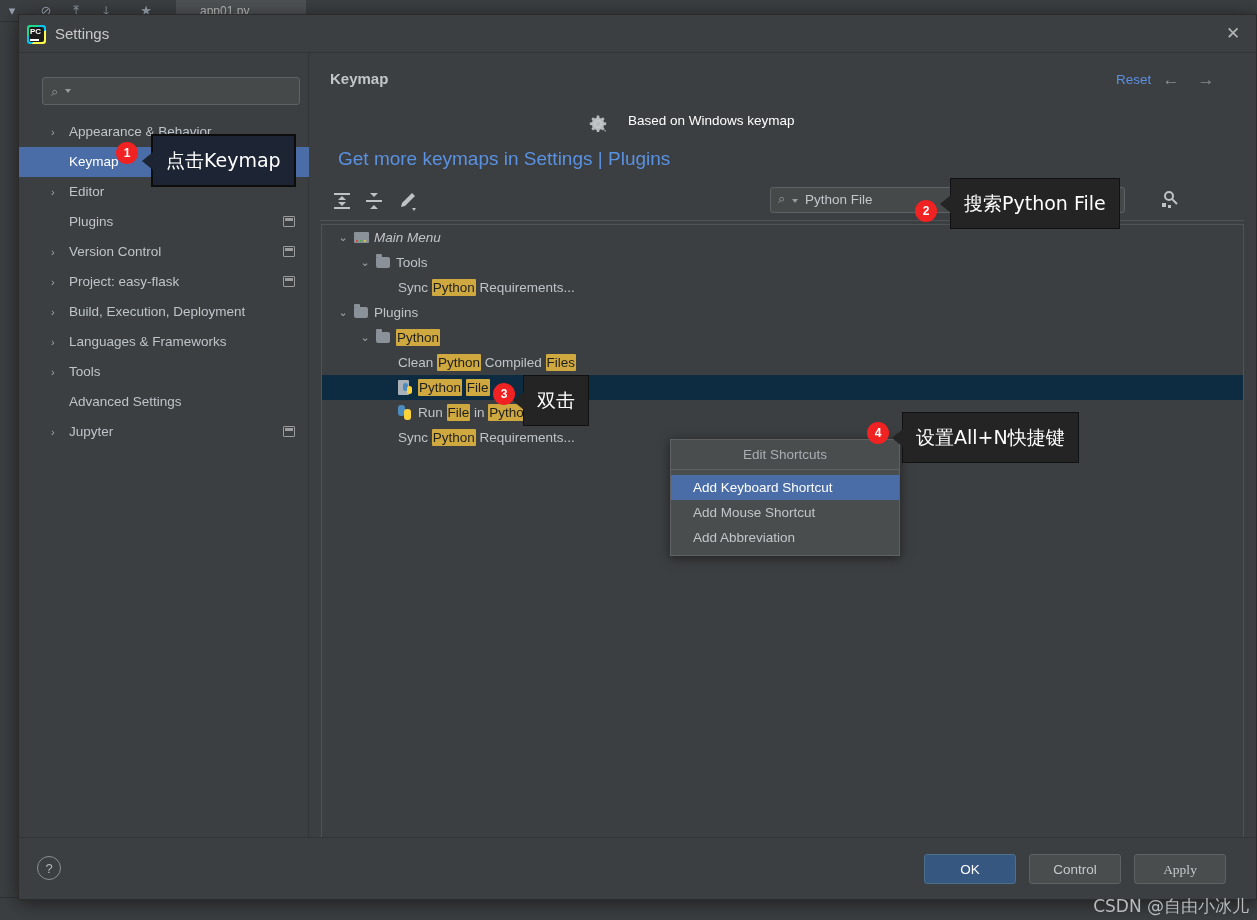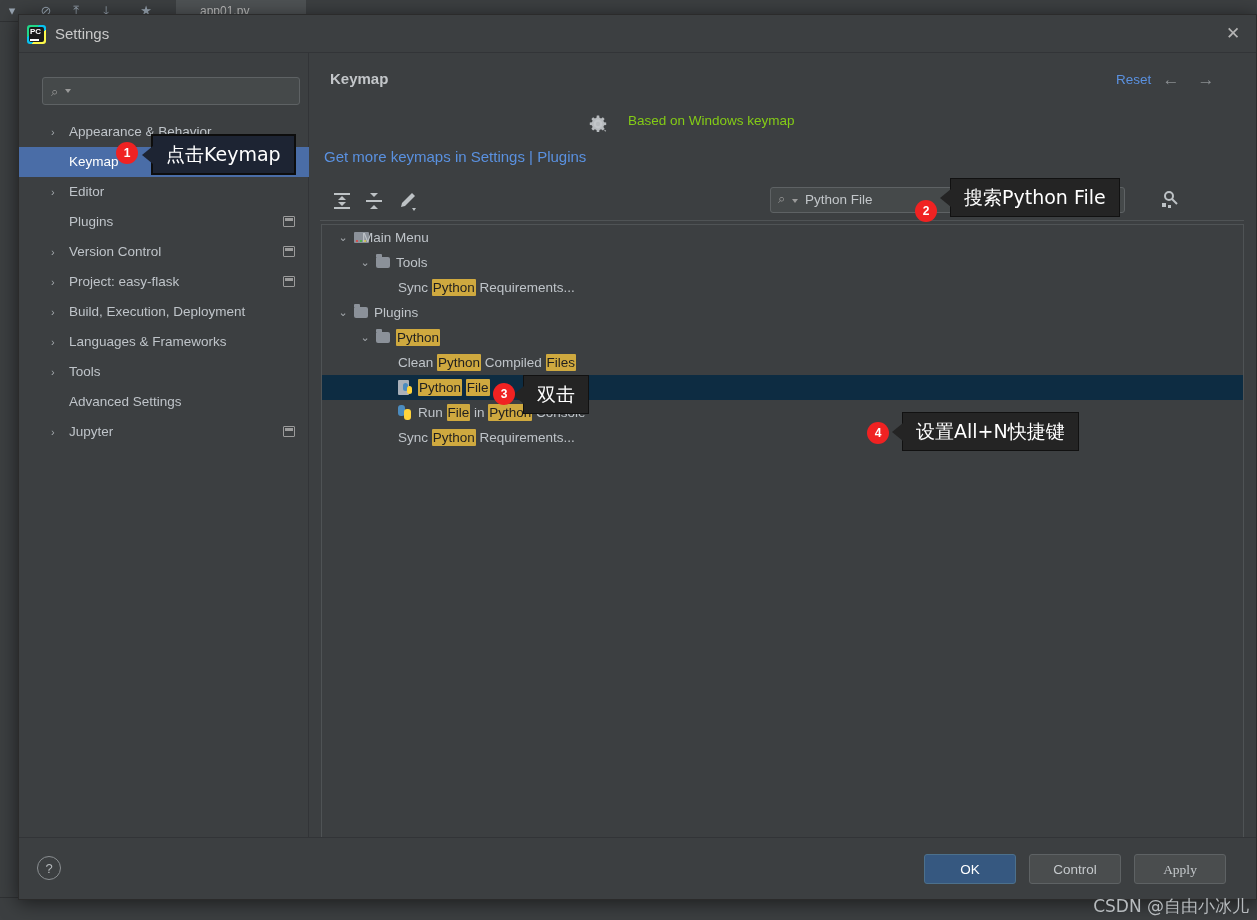--- a/index.html
+++ b/index.html
@@ -167,25 +167,25 @@
     position: absolute; right: 12px; top: 12px;
     border-left: 5px solid transparent; border-right: 5px solid transparent;
     border-top: 6px solid #b0b0b0;
   }
   .km-gear {
     position: absolute; left: 277px; top: 60px;
     width: 22px; height: 22px; cursor: pointer;
   }
   .km-basedon {
     position: absolute; left: 318px; top: 60px;
-    font-size: 13.5px; color: #84cc16;
+    font-size: 13.5px; color: #ffffff;
   }
   .km-link {
-    position: absolute; left: 14px; top: 95px;
-    font-size: 15px; color: #5a91e0; cursor: pointer;
+    position: absolute; left: 28px; top: 95px;
+    font-size: 19px; color: #5a91e0; cursor: pointer;
   }
 
   .tool-row {
     position: absolute; left: 10px; top: 128px; right: 12px; height: 40px;
     border-bottom: 1px solid #4f5355;
   }
   .tb-btn {
     position: absolute; top: 6px; width: 28px; height: 28px; cursor: pointer;
   }
 
@@ -298,21 +298,21 @@
   }
   #btn-ok { left: 905px; }
   #btn-cancel { left: 1010px; }
   #btn-apply { left: 1115px; font-family: Liberation Serif, serif; }
 
   
   .anno {
     position: absolute; z-index: 90;
     color: #ffffff; font-size: 19px; line-height: 1;
     display: flex; align-items: center;
-    padding: 9px 13px; white-space: nowrap;
+    padding: 15px 13px; white-space: nowrap;
     font-family: "DejaVu Sans", "Liberation Sans", sans-serif;
   }
   .anno.navy { background: #1d2433; border: 2px solid #0d0d0d; }
   .anno.black { background: #242424; border: 1px solid #111; }
   .anno .tail {
     position: absolute; left: -11px; top: 50%; transform: translateY(-50%);
     width: 0; height: 0;
     border-top: 9px solid transparent; border-bottom: 9px solid transparent;
   }
   .anno.navy .tail { border-right: 11px solid #1d2433; }
@@ -461,21 +461,21 @@
 
       <div class="sc-tree">
         <div id="sc-rows">
             <div class="sc-row">
               <span class="chev" style="left: 14px;">⌄</span>
               <span class="mm-ic" style="left: 32px;">
                 <i style="left:2px;background:#d05050"></i>
                 <i style="left:6px;background:#50b050"></i>
                 <i style="left:10px;background:#d0c050"></i>
               </span>
-              <span class="sc-label" style="left: 40px;"><span>Main Menu</span></span>
+              <span class="sc-label" style="left: 52px; font-style: italic;"><span>Main Menu</span></span>
             </div>
             <div class="sc-row">
               <span class="chev" style="left: 36px;">⌄</span>
               <span class="folder-ic" style="left: 54px;"></span>
               <span class="sc-label" style="left: 74px;"><span>Tools</span></span>
             </div>
             <div class="sc-row">
               <span class="sc-label" style="left: 76px;"><span>Sync </span><span class="hl">Python</span><span> Requirements...</span></span>
             </div>
             <div class="sc-row">
@@ -506,20 +506,30 @@
               </span>
               <span class="sc-label" style="left: 96px;"><span>Run </span><span class="hl">File</span><span> in </span><span class="hl">Python</span><span> Console</span></span>
             </div>
             <div class="sc-row">
               <span class="sc-label" style="left: 76px;"><span>Sync </span><span class="hl">Python</span><span> Requirements...</span></span>
             </div>
           </div>
       </div>
     </div>
 
+    <div class="ctx-menu">
+      <div class="ctx-head">Edit Shortcuts</div>
+      <div class="ctx-pad"></div>
+      <div id="ctx-items">
+          <div class="ctx-item hi"><span>Add Keyboard Shortcut</span></div>
+          <div class="ctx-item"><span>Add Mouse Shortcut</span></div>
+          <div class="ctx-item"><span>Add Abbreviation</span></div>
+        </div>
+      <div class="ctx-pad"></div>
+    </div>
 
   </div>
 
   <div class="dlg-footer">
     <div class="help-btn">?</div>
     <div class="fbtn primary" id="btn-ok">OK</div>
     <div class="fbtn" id="btn-cancel">Control</div>
     <div class="fbtn" id="btn-apply">Apply</div>
   </div>
 </div>

